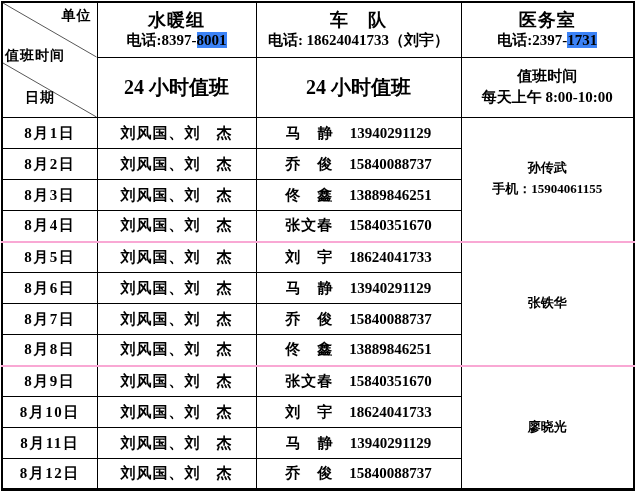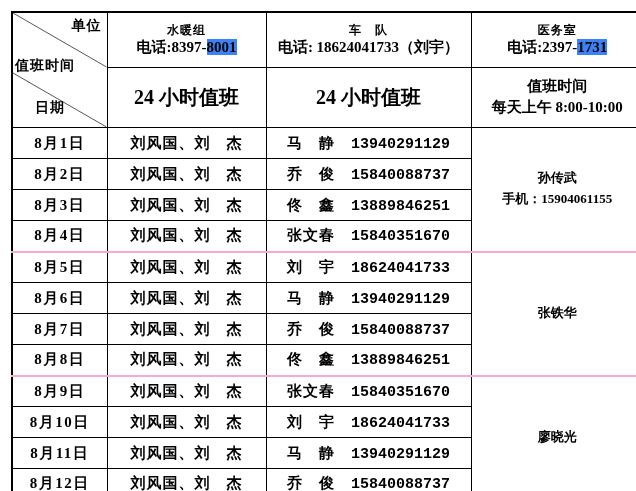--- a/index.html
+++ b/index.html
@@ -1,41 +1,41 @@
 <!DOCTYPE html>
 <html><head>
 <meta charset="utf-8">
 <style>
   html,body{margin:0;padding:0;background:#ffffff;}
   .page{
     width:636px;height:491px;box-sizing:border-box;
     font-family:"Liberation Serif","DejaVu Serif",serif;
     font-weight:bold;color:#000;background:#fff;
-    padding:11px;
+    padding:1px;
   }
   table.roster{
     border-collapse:collapse;table-layout:fixed;
     width:632px;border:2px solid #000;border-bottom:3px solid #000;
   }
   td{
     border:1px solid #000;text-align:center;vertical-align:middle;
     padding:0;color:#000;font-weight:bold;overflow:hidden;
   }
   tr.hdr1{height:54px;}
   tr.hdr2{height:59px;}
   tr.datarow{height:31px;margin-left:22px;}
   tr.group-top td{border-top:2px solid #f9a8d4;}
-  .col-title{font-size:12px;line-height:1.25;letter-spacing:1px;font-family:Liberation Serif, serif;}
+  .col-title{font-size:18px;line-height:1.25;letter-spacing:1px;font-family:Liberation Serif, serif;}
   .col-phone{font-size:15px;line-height:1.3;white-space:nowrap;}
   .hl{background:#3b82f6;}
   .duty24{font-size:20px;}
   .med-duty{font-size:15px;line-height:1.45;}
   .date-cell{font-size:15px;letter-spacing:1.5px;white-space:nowrap;}
   .plumb-cell{font-size:15px;letter-spacing:1px;white-space:nowrap;}
-  .pair{display:flex;justify-content:center;align-items:flex-end;gap:16px;font-size:15px;white-space:nowrap;font-family:Liberation Mono, monospace;}
+  .pair{display:flex;justify-content:center;align-items:center;gap:16px;font-size:15px;white-space:nowrap;}
   .pair .dn{letter-spacing:1px;}
   .med-cell{font-size:13px;line-height:1.6;}
   
   .corner{position:relative;height:114px;}
   .corner svg{position:absolute;left:0;top:0;width:100%;height:100%;}
   .corner .lbl{position:absolute;font-size:14px;letter-spacing:1px;white-space:nowrap;}
   .lbl-unit{top:4px;right:5px;}
   .lbl-time{top:44px;left:2px;font-size:13.5px;}
   .lbl-date{bottom:10px;left:22px;}
 </style>

